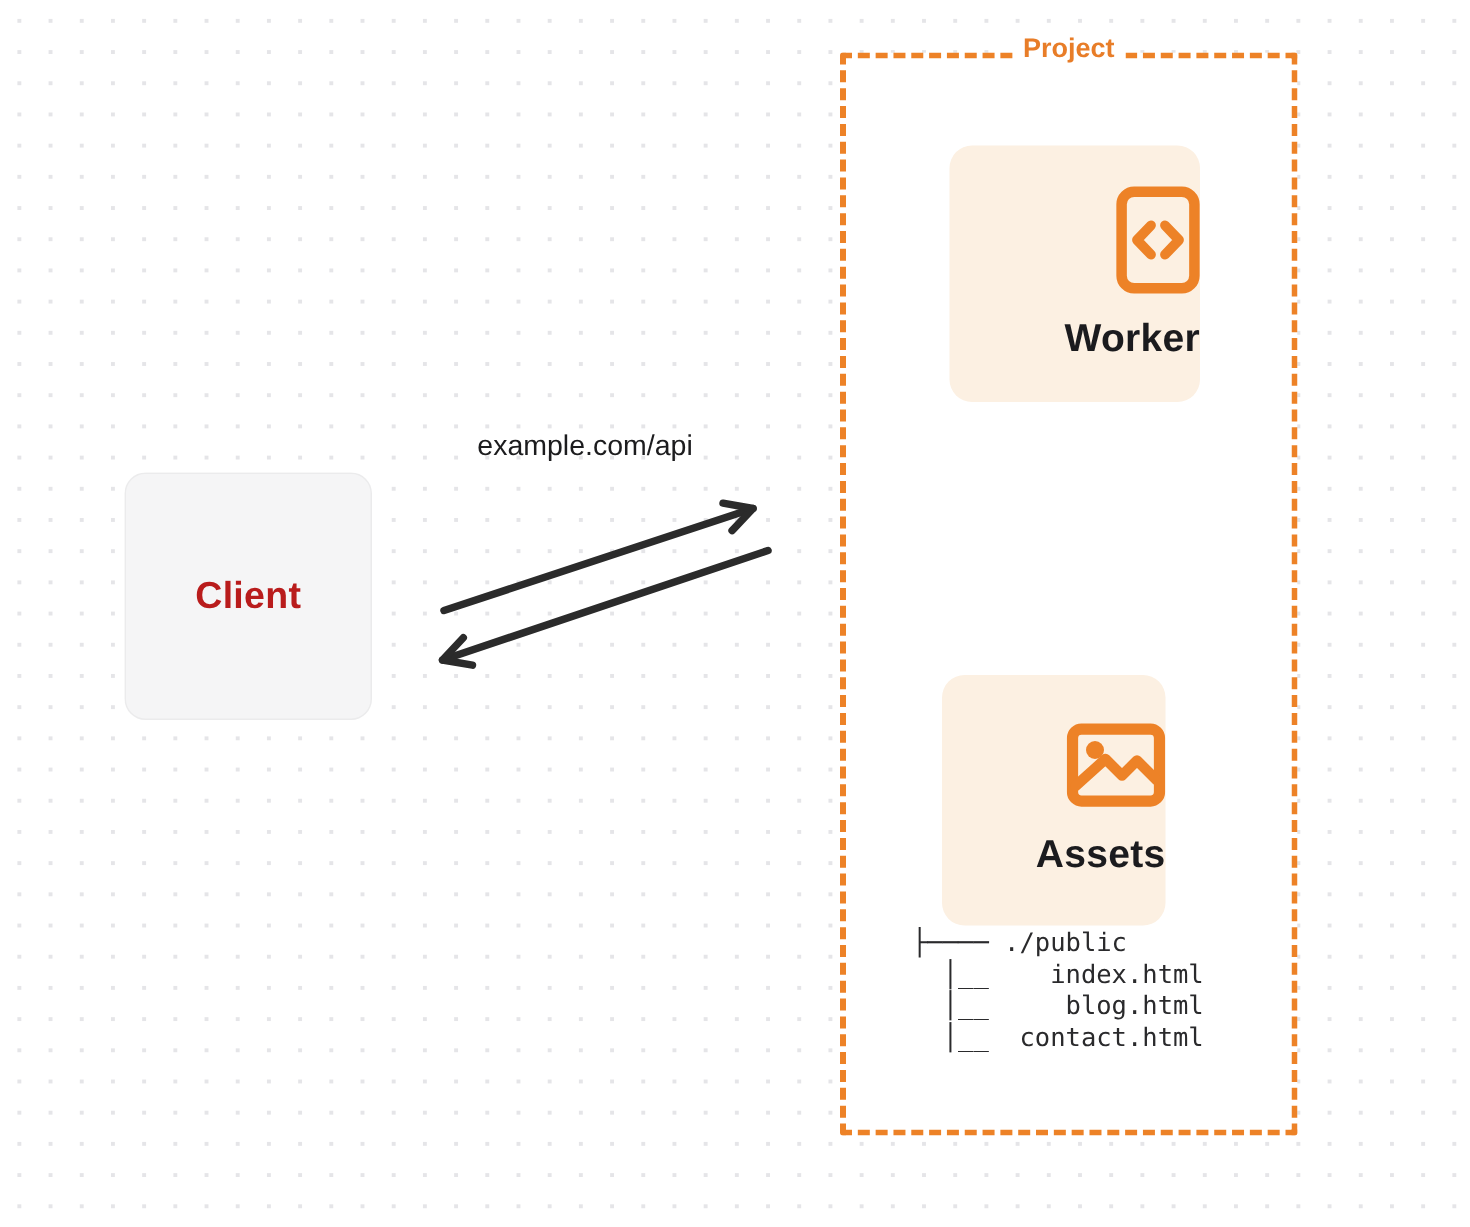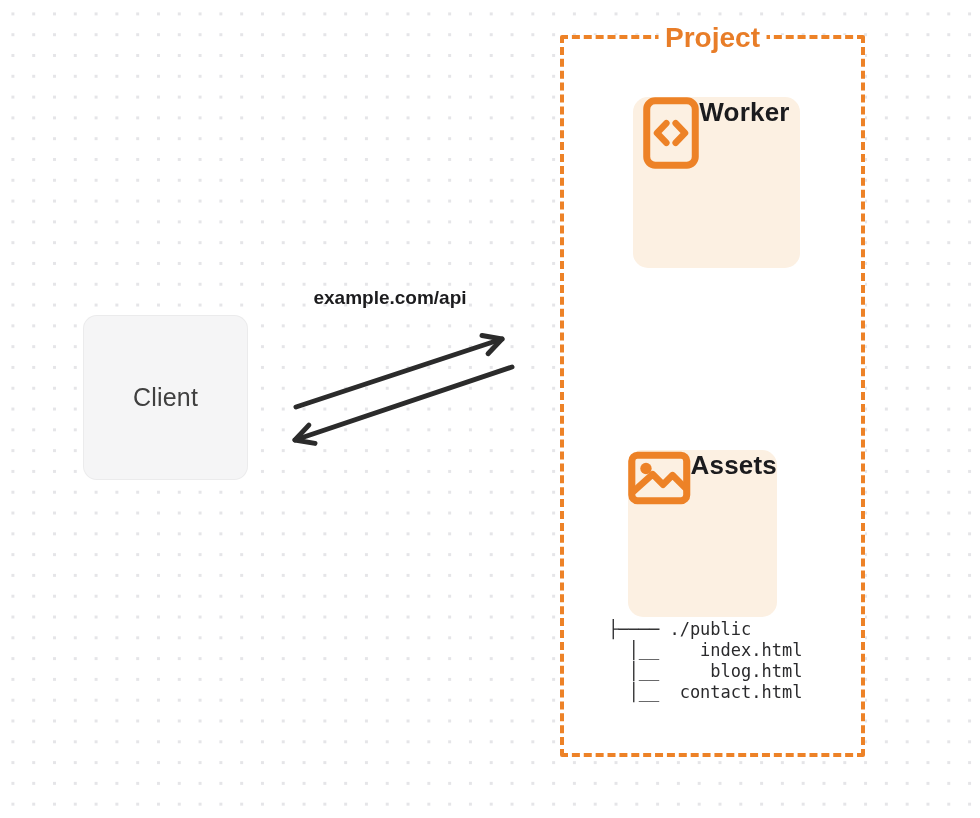--- a/index.html
+++ b/index.html
@@ -21,29 +21,29 @@
   .client-box {
     position: absolute;
     left: 83px; top: 315px;
     width: 165px; height: 165px;
     background: #F5F5F6;
     border: 1px solid rgba(0,0,0,0.04);
     border-radius: 14px;
     display: flex; align-items: center; justify-content: center;
   }
   .client-box .node-label {
-    font-size: 25px; font-weight: 400; color: #404040; letter-spacing: 0.2px;
+    font-size: 25px; font-weight: 700; color: #b91c1c; letter-spacing: 0.2px;
   }
 
   
   .url-label {
     position: absolute;
     left: 390px; top: 287px;
     transform: translateX(-50%);
-    font-size: 19px; font-weight: 700; color: #1C1C1E;
+    font-size: 19px; font-weight: 400; color: #1C1C1E;
     white-space: nowrap;
   }
 
   
   .arrow-layer {
     position: absolute; left: 0; top: 0;
     width: 980px; height: 818px;
     pointer-events: none;
   }
 
@@ -55,31 +55,31 @@
     background: #ffffff;
     border: 4px dashed #ED8227;
     border-radius: 2px;
   }
   .project-label {
     position: absolute;
     top: -17px; left: 50%;
     transform: translateX(-50%);
     background: #ffffff;
     padding: 0 7px;
-    font-size: 28px; font-weight: 700; color: #E87D28;
+    font-size: 18px; font-weight: 700; color: #E87D28;
     white-space: nowrap;
   }
 
   
   .node-card {
     position: absolute;
     background: #FCF0E2;
     border-radius: 15px;
-    display: flex; 
-    align-items: flex-start; justify-content: center;
+    display: flex; flex-direction: column;
+    align-items: flex-end; justify-content: center; padding-left: 31px;
   }
   .node-card.worker { left: 69px;  top: 58px;  width: 167px; height: 171px; }
   .node-card.assets { left: 64px;  top: 411px; width: 149px; height: 167px; }
   .node-card .card-icon { display: block; }
   .node-card.worker .card-icon { margin-bottom: 14px; }
   .node-card.assets .card-icon { margin-bottom: 16px; }
   .node-card .card-label {
     font-size: 26px; font-weight: 700; color: #1B1B1E; letter-spacing: 0.2px;
   }
 

